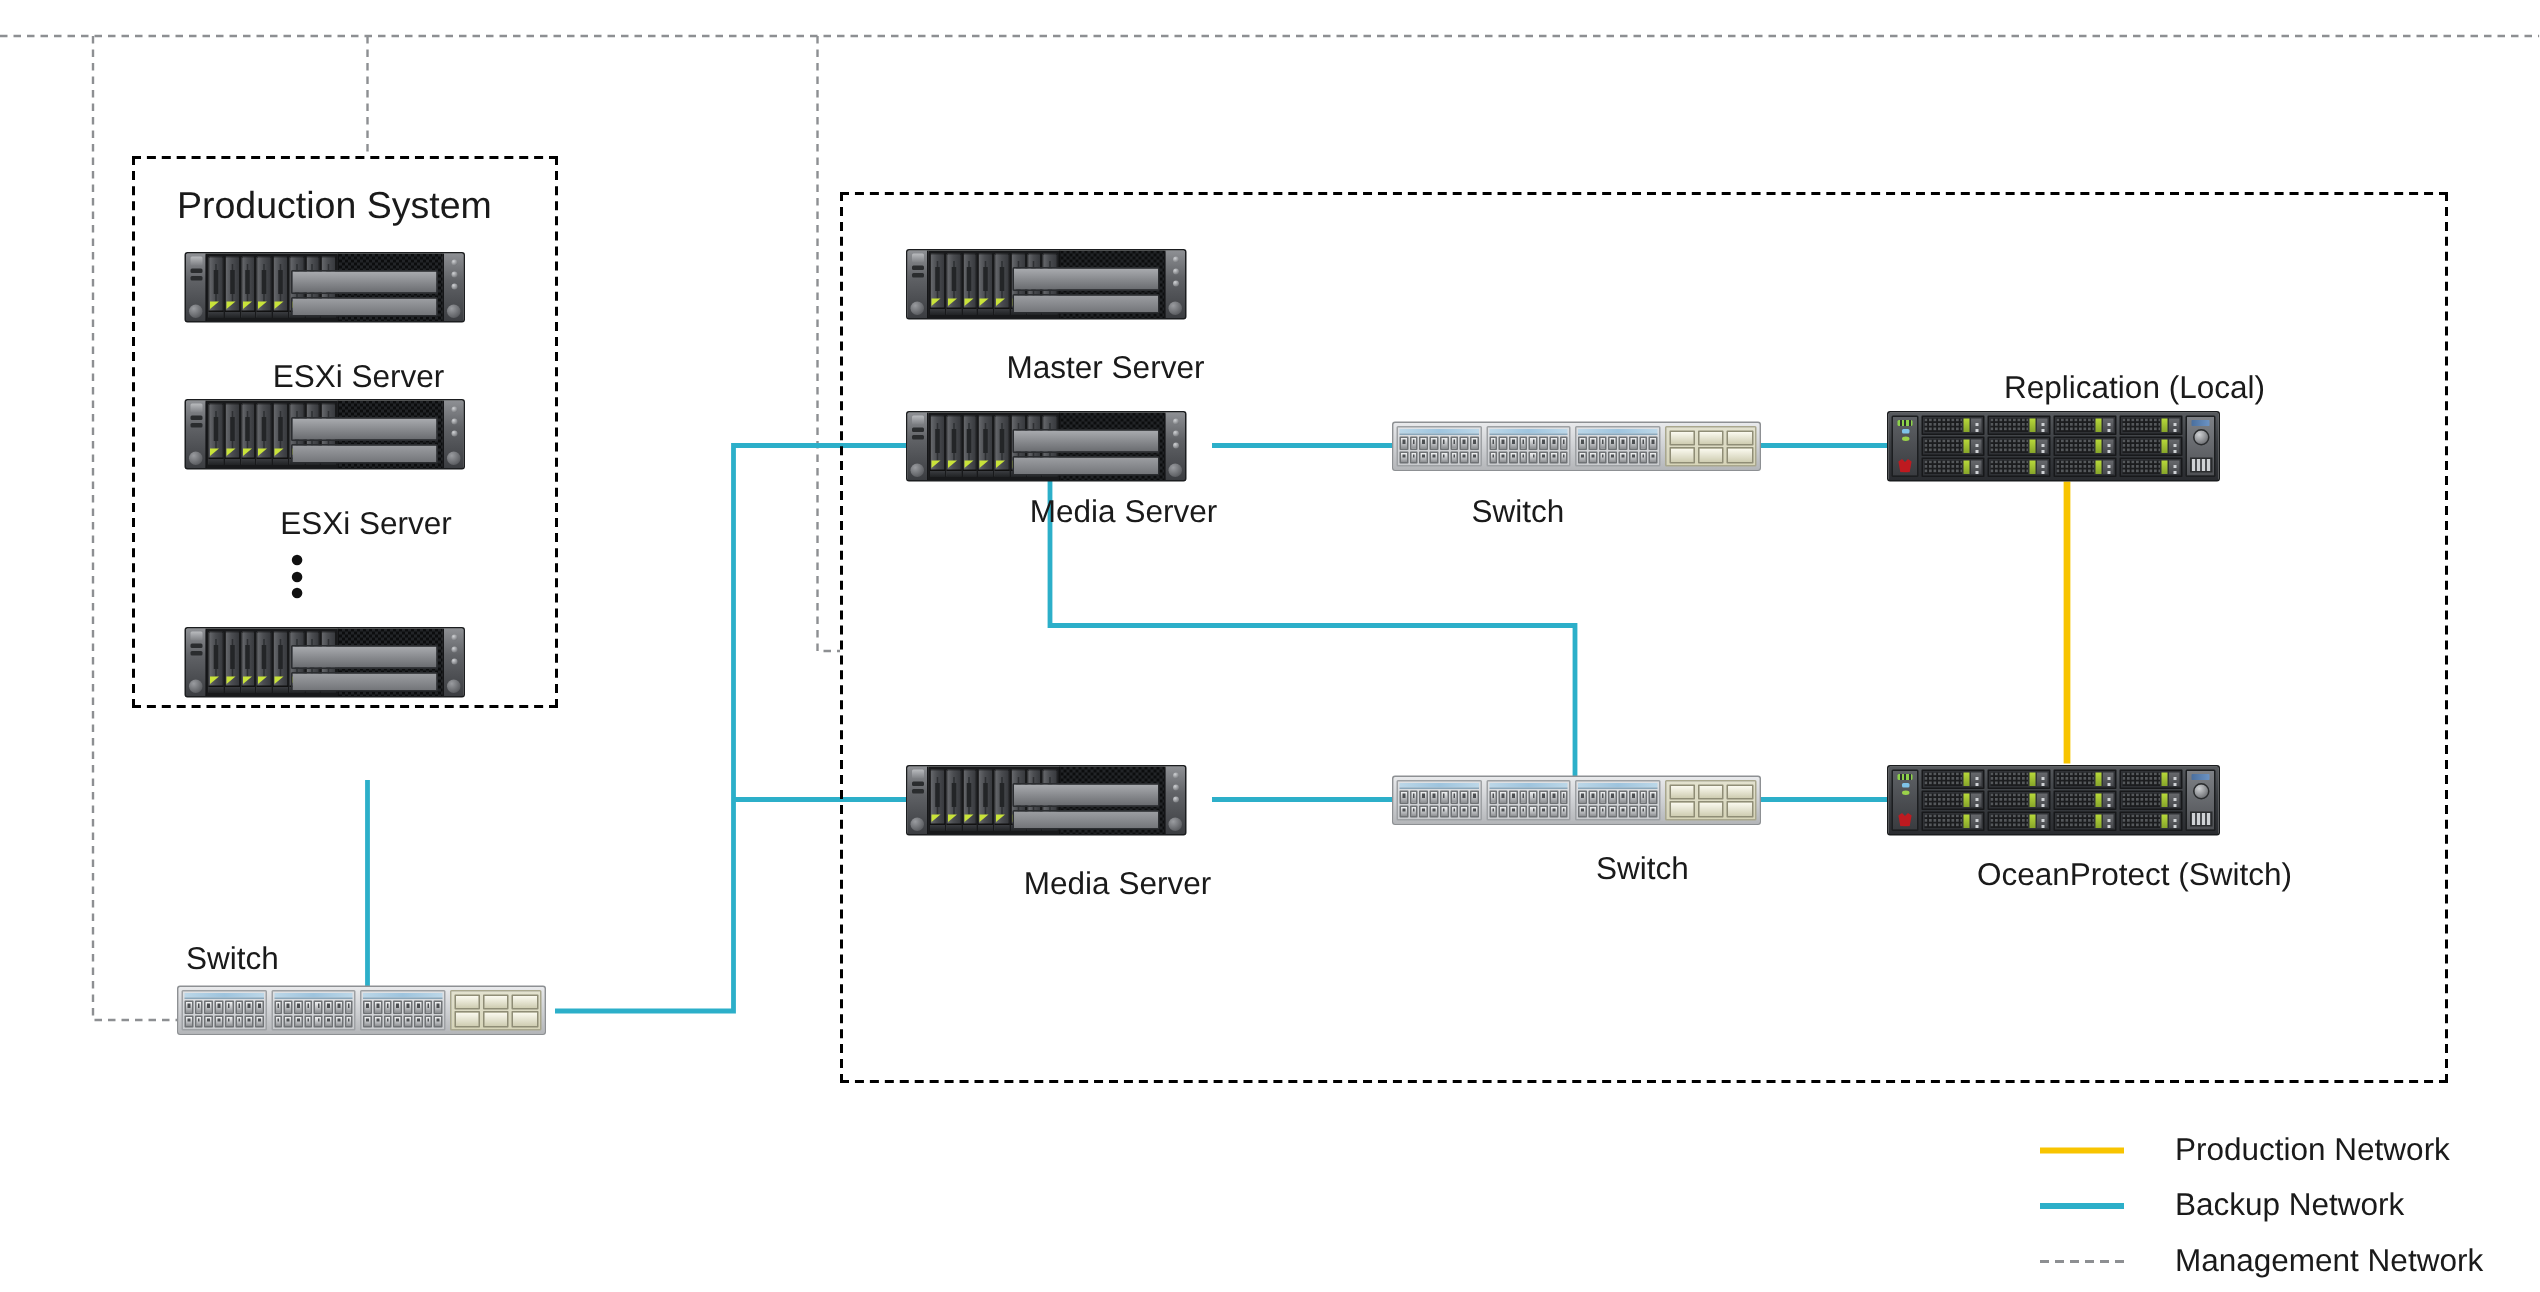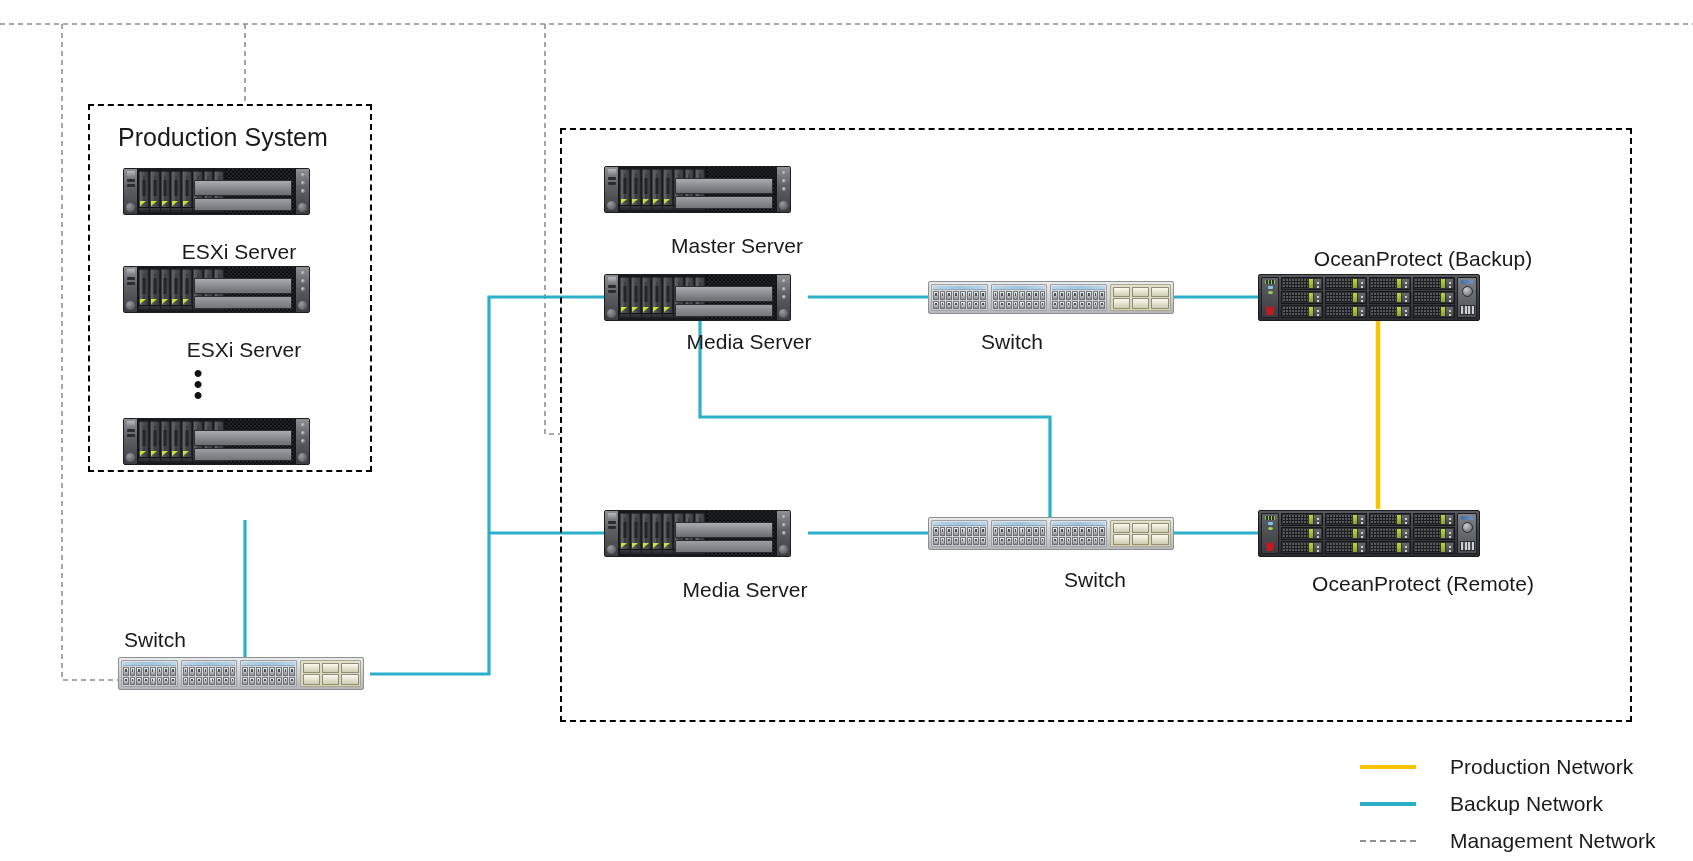--- a/index.html
+++ b/index.html
@@ -889,21 +889,21 @@
         <div class="sfprow">
             <span></span>
             <span></span>
             <span></span>
           </div>
       </div>
     </div>
   </div>
   <div class="lbl center" style="left:1051px;top:568px;">Switch</div>
 
-  <div class="lbl center" style="left:1379px;top:247px;">OceanProtect (Backup)</div>
+  <div class="lbl center" style="left:1379px;top:247px;">Replication (Local)</div>
   <div class="device" style="left:1258px;top:274px;">
     <div class="storage">
       <div class="st-left">
         <i></i>
           <i class="led"></i>
           <i class="led2"></i>
           <b></b>
       </div>
       <div class="st-bank">
         <div class="st-slot">
@@ -1061,21 +1061,21 @@
             </div>
         </div>
       </div>
       <div class="st-right">
         <i></i>
           <o></o>
           <u></u>
       </div>
     </div>
   </div>
-  <div class="lbl center" style="left:1379px;top:572px;">OceanProtect (Remote)</div>
+  <div class="lbl center" style="left:1379px;top:572px;">OceanProtect (Switch)</div>
 
   <div class="legend" style="left:1360px;top:755px;width:333px;height:100px;">
 
     <div class="leg-row" style="left:0;top:0;">
       <div class="leg-swatch" style="background:#F8C400;"></div>
       <div class="leg-text">Production Network</div>
     </div>
 
     <div class="leg-row" style="left:0;top:37px;">
       <div class="leg-swatch" style="background:#2CAFC9;"></div>

